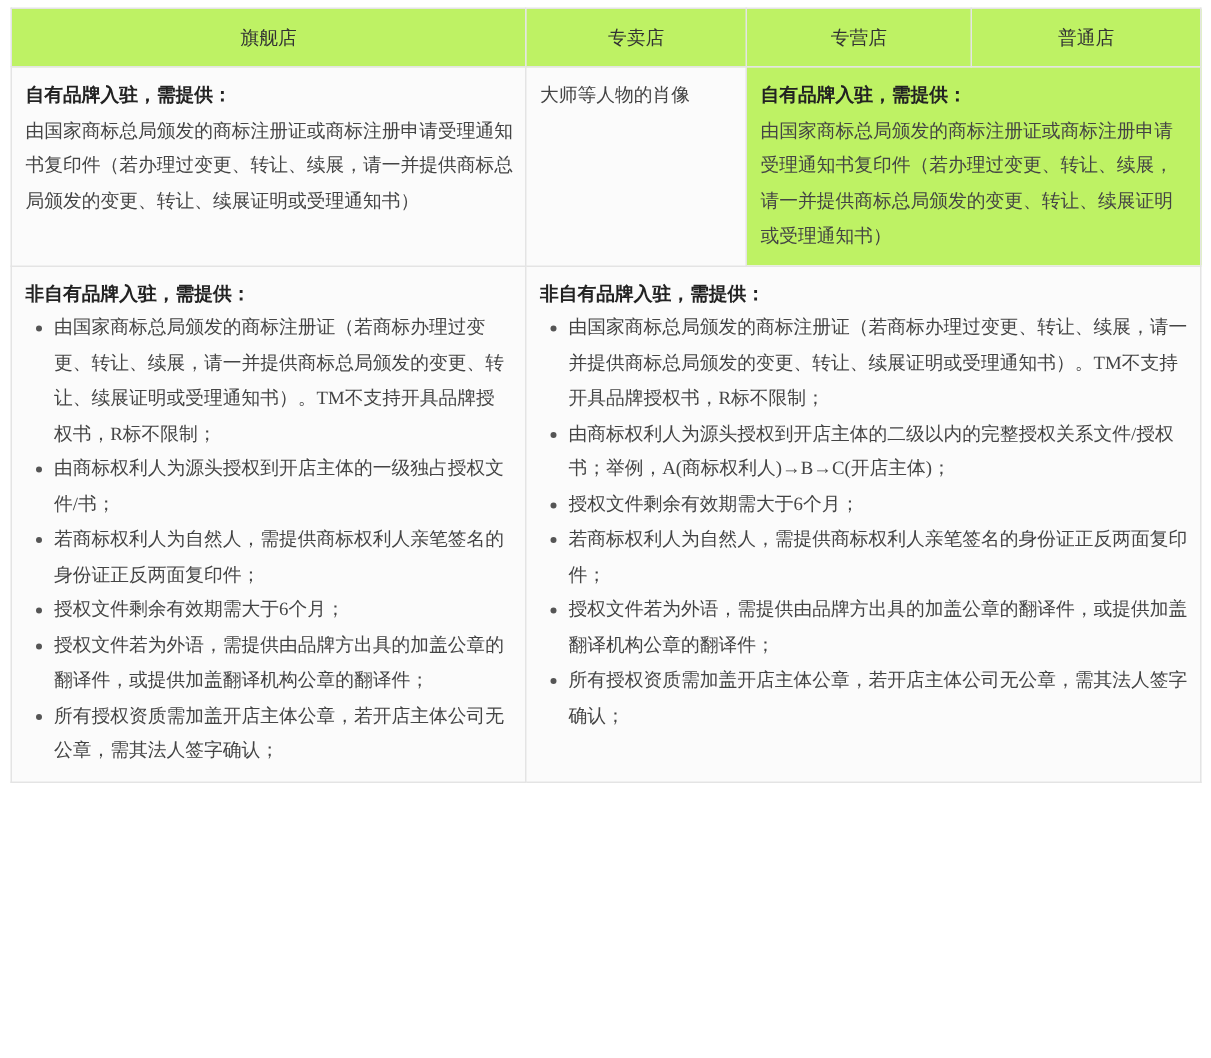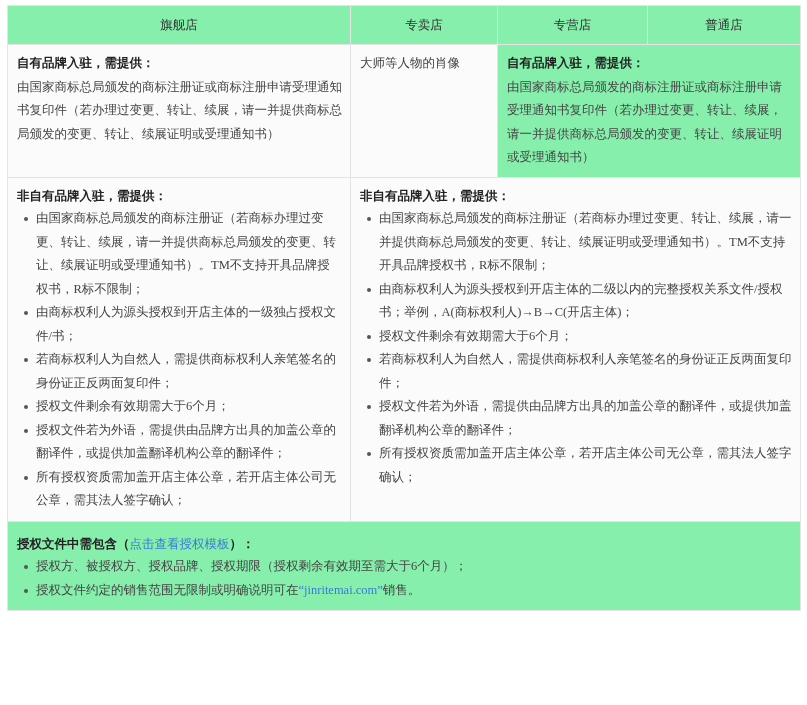--- a/index.html
+++ b/index.html
@@ -13,21 +13,21 @@
     border-collapse: collapse;
     width: 793px;
     table-layout: fixed;
     font-size: 12.5px;
     line-height: 23.5px;
   }
   td, th {
     border: 1px solid #e4e4e4;
     vertical-align: top;
     padding: 6px 8px 8px 9px;
-    background: #86efac;
+    background: #bef264;
   }
   th {
     font-weight: normal;
     text-align: center;
     vertical-align: middle;
     height: 26px;
     padding: 6px 8px;
     color: #333;
     font-size: 12.5px;
   }
@@ -98,29 +98,16 @@
           <li class="text">由国家商标总局颁发的商标注册证（若商标办理过变更、转让、续展，请一并提供商标总局颁发的变更、转让、续展证明或受理通知书）。TM不支持开具品牌授权书，R标不限制；</li>
           <li class="text">由商标权利人为源头授权到开店主体的二级以内的完整授权关系文件/授权书；举例，A(商标权利人)→B→C(开店主体)；</li>
           <li class="text">授权文件剩余有效期需大于6个月；</li>
           <li class="text">若商标权利人为自然人，需提供商标权利人亲笔签名的身份证正反两面复印件；</li>
           <li class="text">授权文件若为外语，需提供由品牌方出具的加盖公章的翻译件，或提供加盖翻译机构公章的翻译件；</li>
           <li class="text">所有授权资质需加盖开店主体公章，若开店主体公司无公章，需其法人签字确认；</li>
         </ul>
       </td>
     </tr>
 
-    <tr>
-      <td colspan="4" class="full" style="padding-top:10px;">
-        <div class="bold">
-          <span>授权文件中需包含（</span><span class="link" style="font-weight:normal;">点击查看授权模板</span><span>）：</span>
-        </div>
-        <ul>
-          <li class="text">授权方、被授权方、授权品牌、授权期限（授权剩余有效期至需大于6个月）；</li>
-          <li class="text">
-            <span>授权文件约定的销售范围无限制或明确说明可在</span><span class="link">“jinritemai.com”</span><span>销售。</span>
-          </li>
-        </ul>
-      </td>
-    </tr>
 
   </tbody>
 </table>
 </div>
 
 </body></html>

